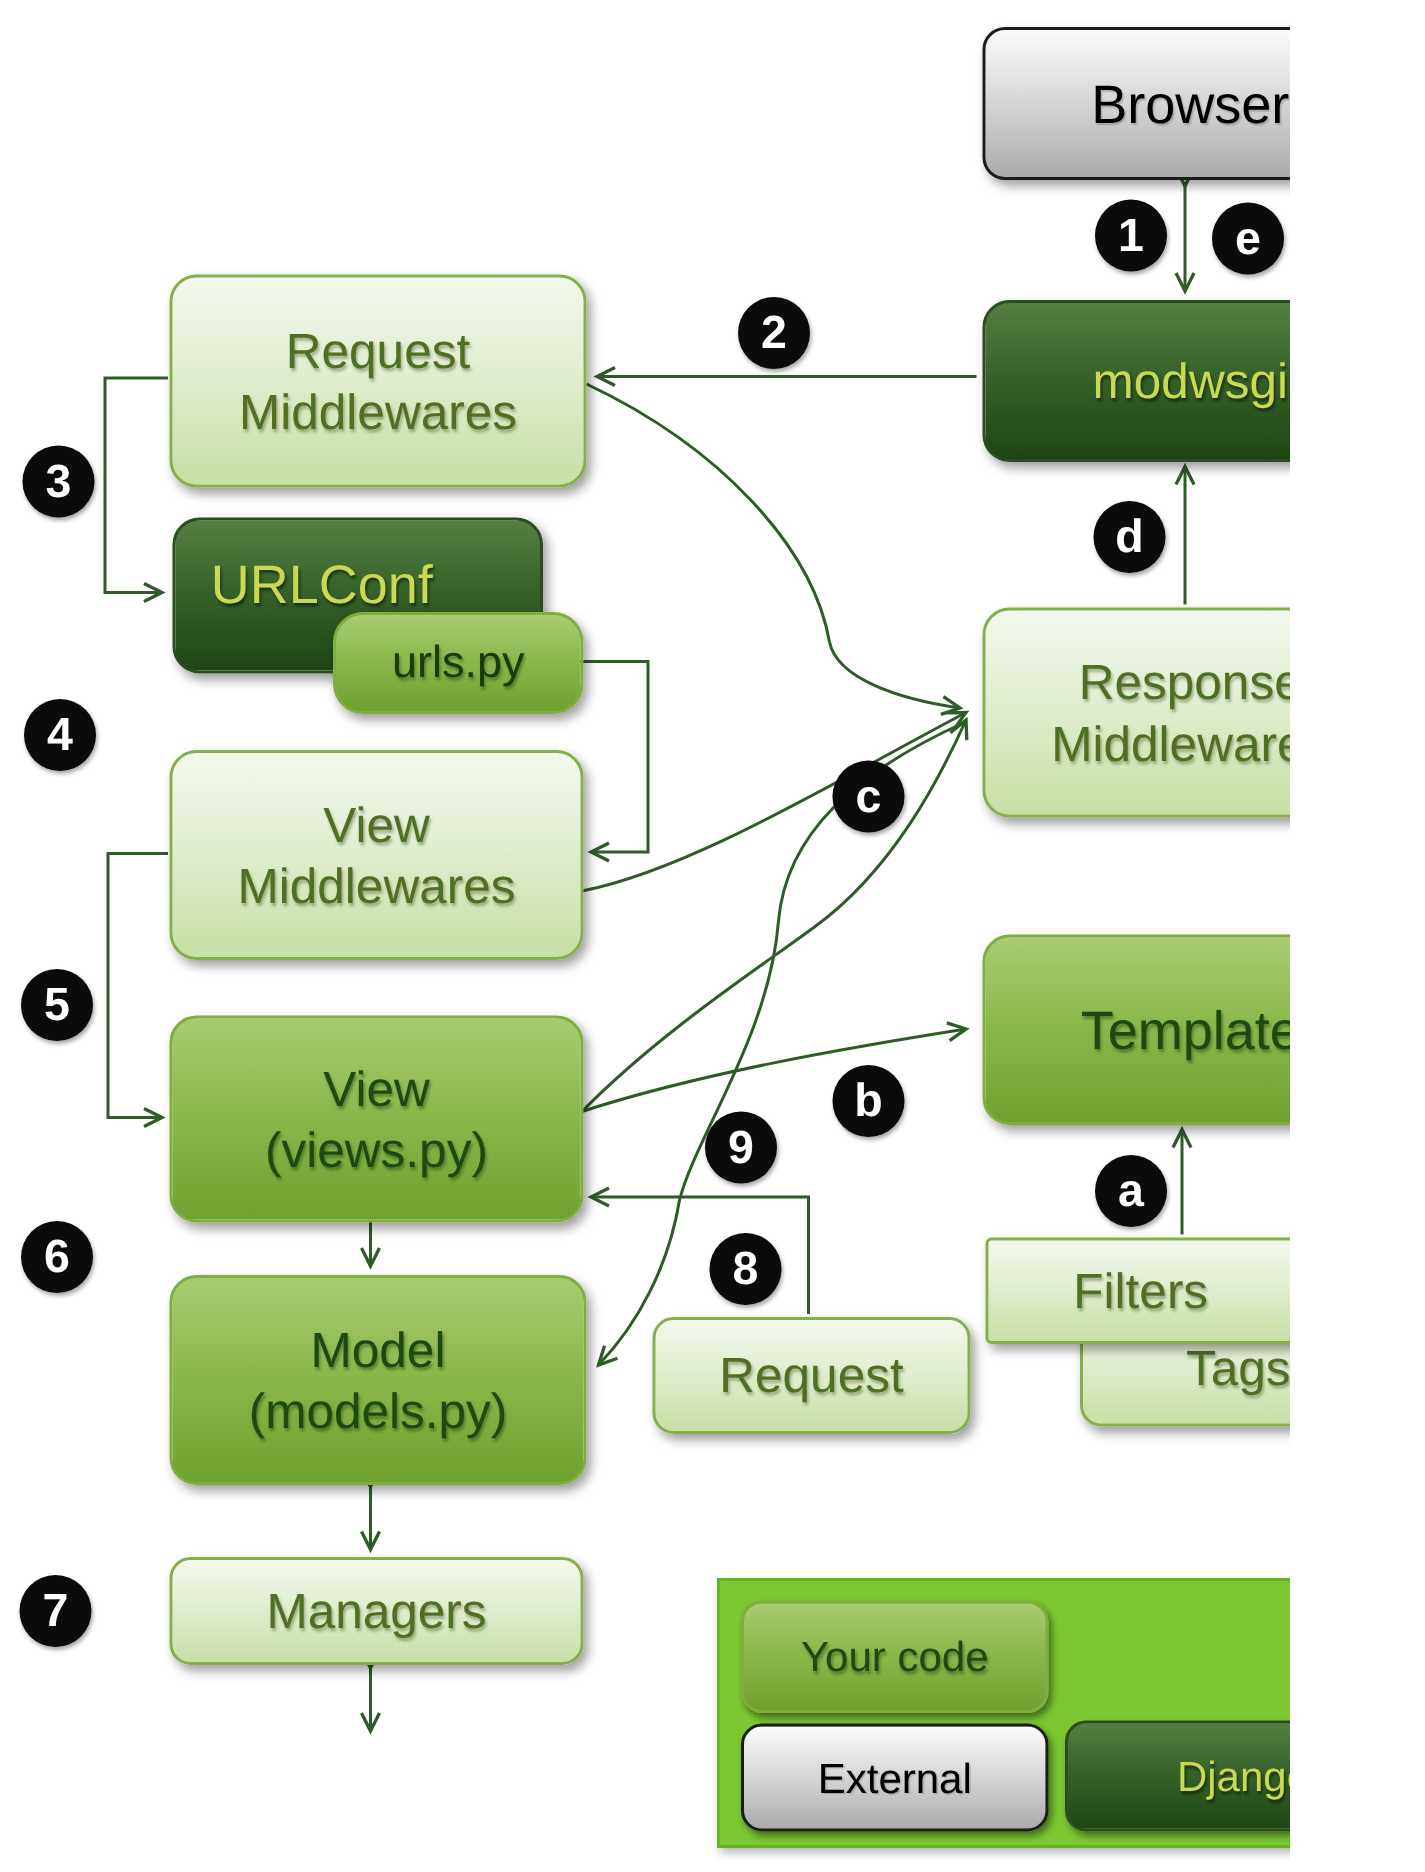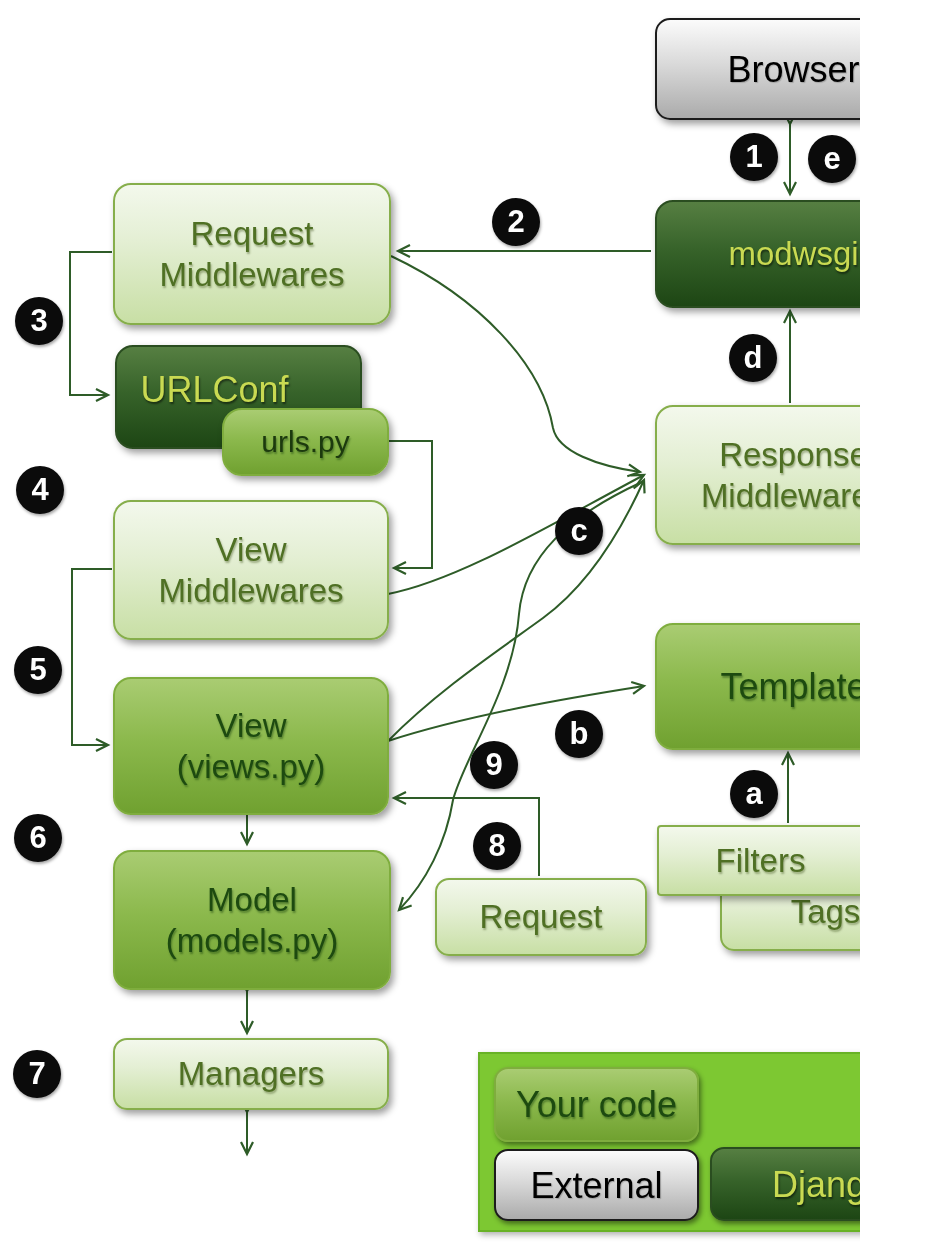--- a/index.html
+++ b/index.html
@@ -36,21 +36,21 @@
   .marker{
     position:absolute;z-index:3;width:48px;height:48px;border-radius:50%;
     background:#0b0b0b;color:#ffffff;display:flex;align-items:center;justify-content:center;
     font-size:31px;font-weight:bold;box-shadow:1px 2px 3px rgba(0,0,0,.35);
   }
   #legend{
     position:absolute;z-index:2;left:478px;top:1052px;width:450px;height:180px;
     background:#7dc832;border:2px solid #68b226;box-shadow:2px 3px 6px rgba(0,0,0,.3);
     box-sizing:border-box;
   }
-  #legend .box{border-radius:14px;font-size:36px;box-shadow:2px 3px 5px rgba(0,0,0,.45);}
+  #legend .box{border-radius:14px;font-size:28px;box-shadow:2px 3px 5px rgba(0,0,0,.45);}
   .fs33{font-size:33px;} .fs36{font-size:36px;} .fs30{font-size:30px;}
 </style>
 </head>
 <body>
 
 <div id="canvas">
 
   <svg class="wires" width="950" height="1248" viewBox="0 0 950 1248">
     <defs>
       <marker id="ah" markerUnits="userSpaceOnUse" markerWidth="20" markerHeight="20" refX="15" refY="8" orient="auto">

